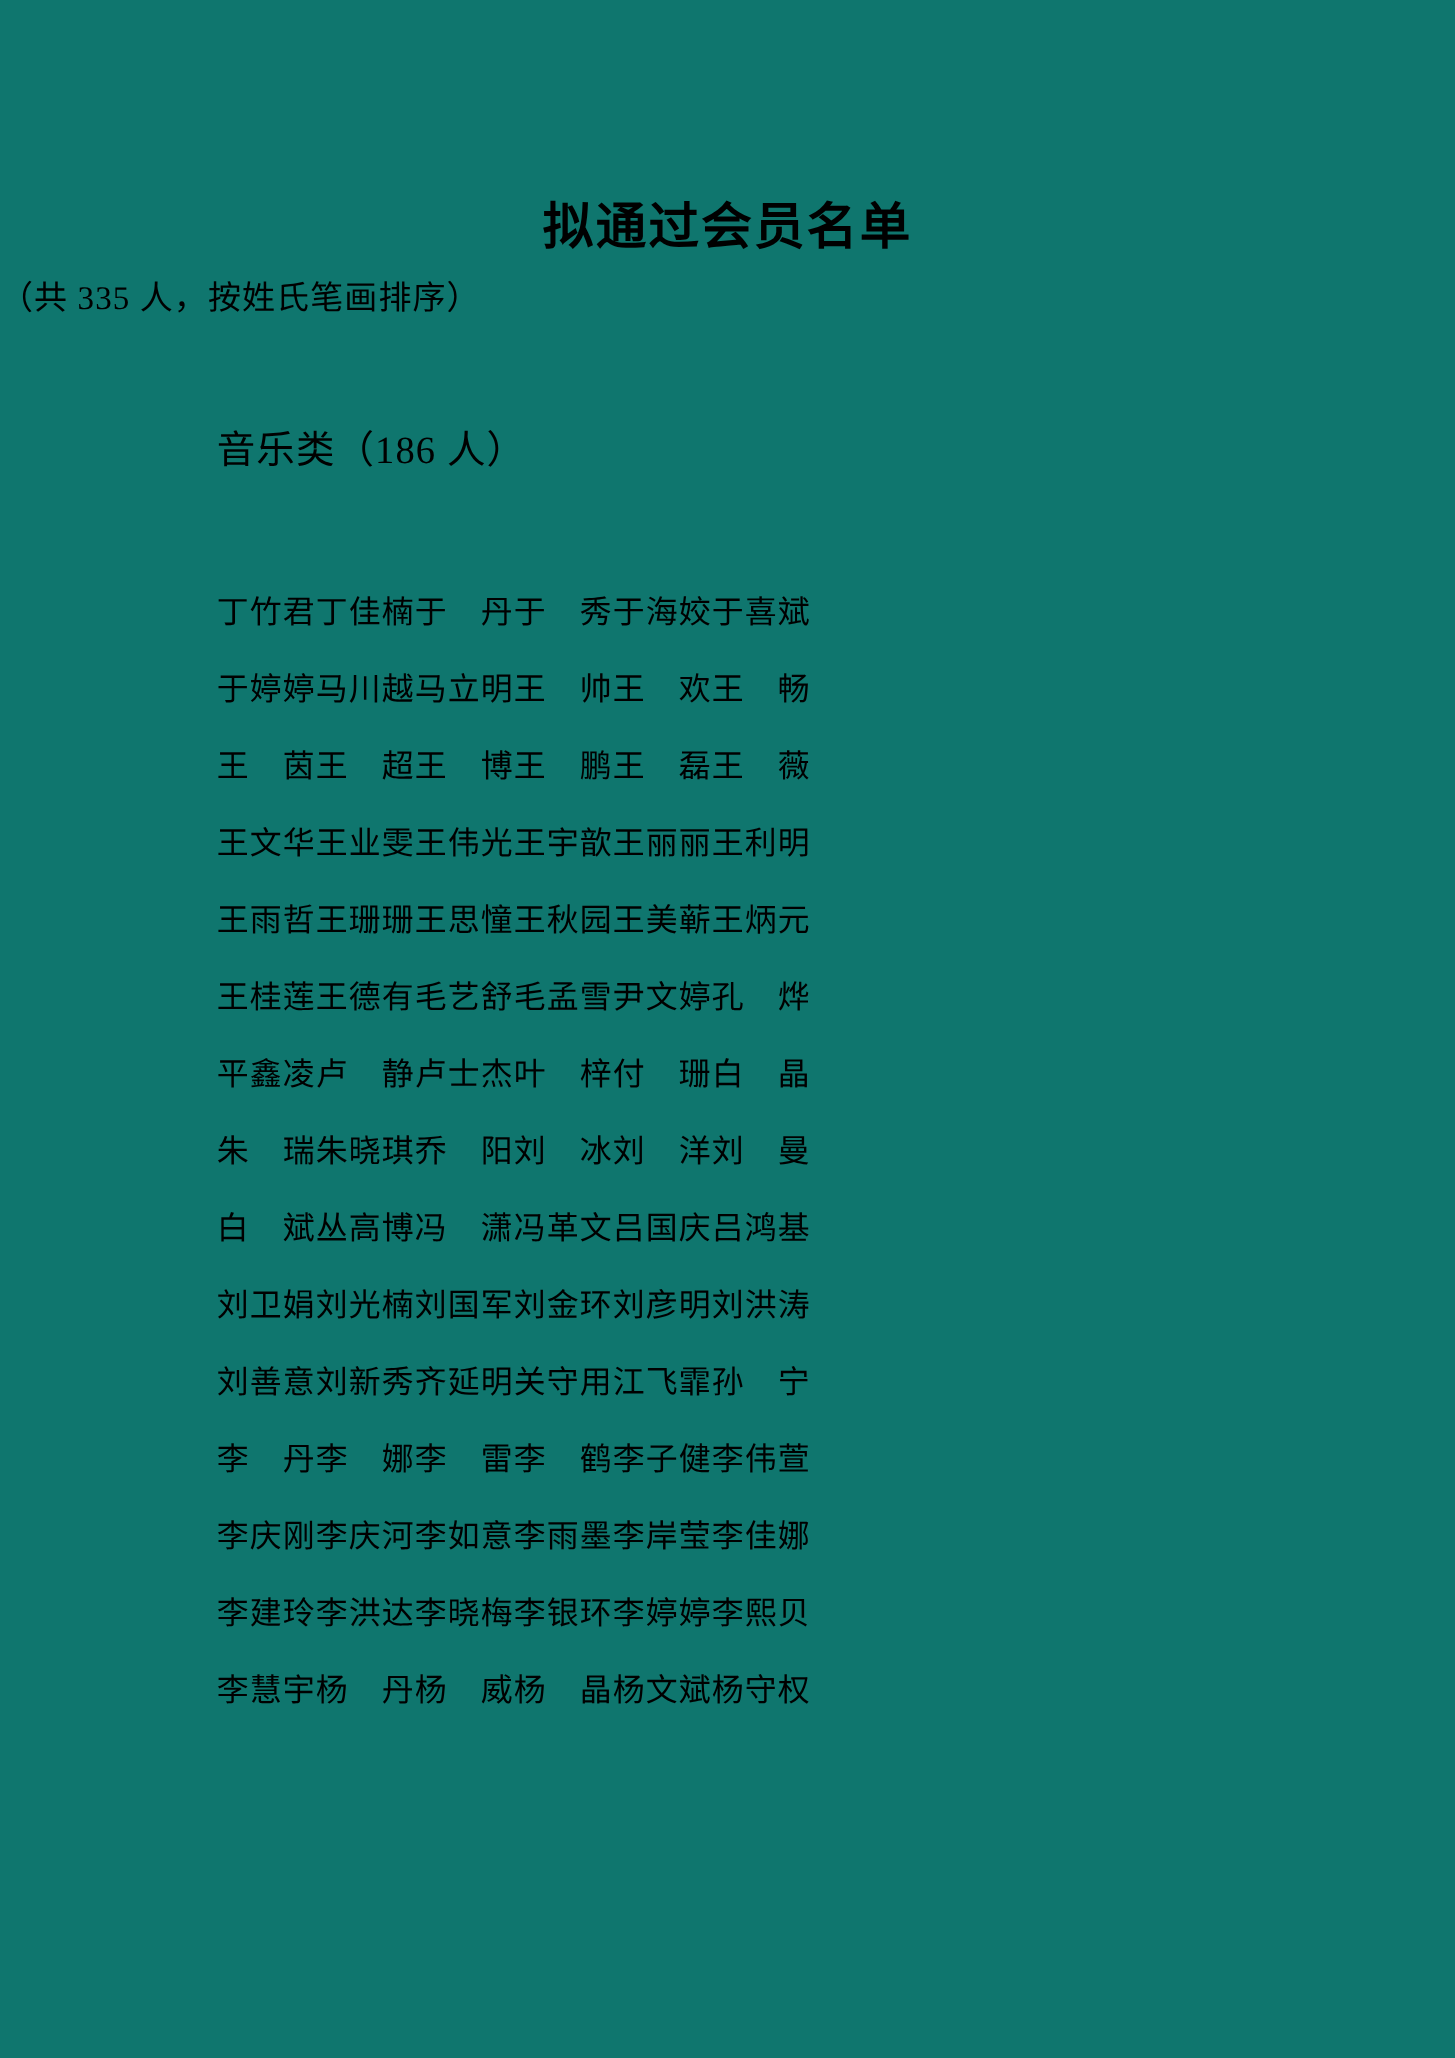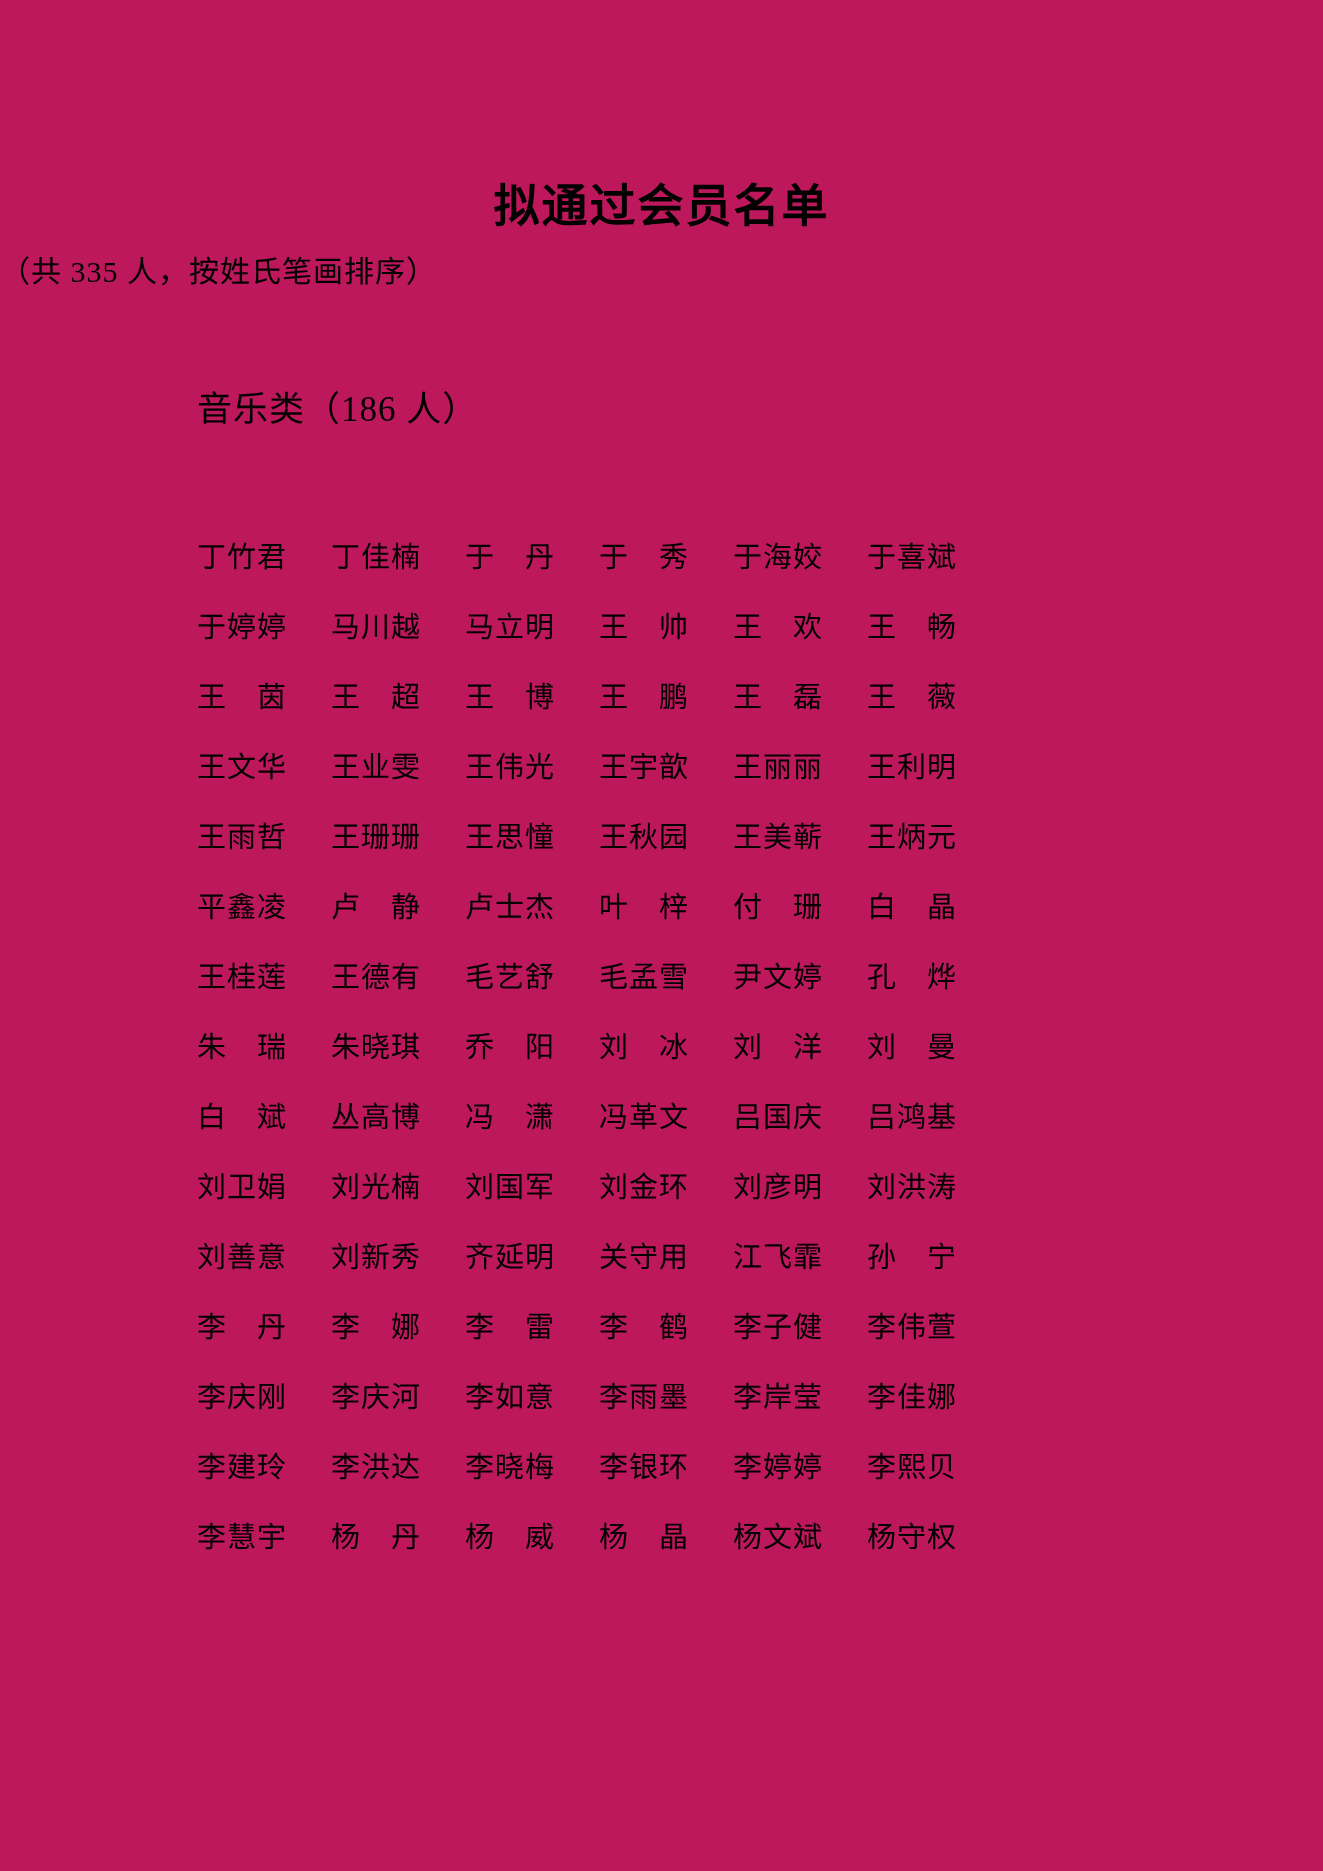--- a/index.html
+++ b/index.html
@@ -5,21 +5,21 @@
   html, body {
     margin: 0;
     padding: 0;
     background: #e8e8e8;
   }
   .page {
     position: relative;
     width: 1323px;
     height: 1871px;
     margin: 0 auto;
-    background: #be185d;
+    background: #0f766e;
     color: #000000;
     overflow: hidden;
     box-sizing: border-box;
     padding-top: 178px;
   }
   .doc-title {
     margin: 0;
     text-align: center;
     font-family: "Liberation Sans", "DejaVu Sans", sans-serif;
     font-weight: 700;
@@ -45,24 +45,22 @@
     font-size: 35px;
     line-height: 1.3;
     letter-spacing: 1px;
   }
   .name-grid {
     margin: 90px 0 0 197px;
     width: 686px;
   }
   .name-row {
     display: flex;
-    justify-content: space-between;
     align-items: center;
     height: 70px;
-    gap: 44px;
   }
   .name-cell {
     font-family: "Liberation Serif", "DejaVu Serif", serif;
     font-size: 29px;
     line-height: 1.2;
     white-space: pre;
     letter-spacing: 1px;
   }
 </style>
 </head>
@@ -110,36 +108,36 @@
         </div>
         <div class="name-row">
           <span class="name-cell">王雨哲</span>
           <span class="name-cell">王珊珊</span>
           <span class="name-cell">王思憧</span>
           <span class="name-cell">王秋园</span>
           <span class="name-cell">王美蕲</span>
           <span class="name-cell">王炳元</span>
         </div>
         <div class="name-row">
+          <span class="name-cell">王桂莲</span>
+          <span class="name-cell">王德有</span>
+          <span class="name-cell">毛艺舒</span>
+          <span class="name-cell">毛孟雪</span>
+          <span class="name-cell">尹文婷</span>
+          <span class="name-cell">孔　烨</span>
+        </div>
+        <div class="name-row">
           <span class="name-cell">平鑫凌</span>
           <span class="name-cell">卢　静</span>
           <span class="name-cell">卢士杰</span>
           <span class="name-cell">叶　梓</span>
           <span class="name-cell">付　珊</span>
           <span class="name-cell">白　晶</span>
         </div>
         <div class="name-row">
-          <span class="name-cell">王桂莲</span>
-          <span class="name-cell">王德有</span>
-          <span class="name-cell">毛艺舒</span>
-          <span class="name-cell">毛孟雪</span>
-          <span class="name-cell">尹文婷</span>
-          <span class="name-cell">孔　烨</span>
-        </div>
-        <div class="name-row">
           <span class="name-cell">朱　瑞</span>
           <span class="name-cell">朱晓琪</span>
           <span class="name-cell">乔　阳</span>
           <span class="name-cell">刘　冰</span>
           <span class="name-cell">刘　洋</span>
           <span class="name-cell">刘　曼</span>
         </div>
         <div class="name-row">
           <span class="name-cell">白　斌</span>
           <span class="name-cell">丛高博</span>

